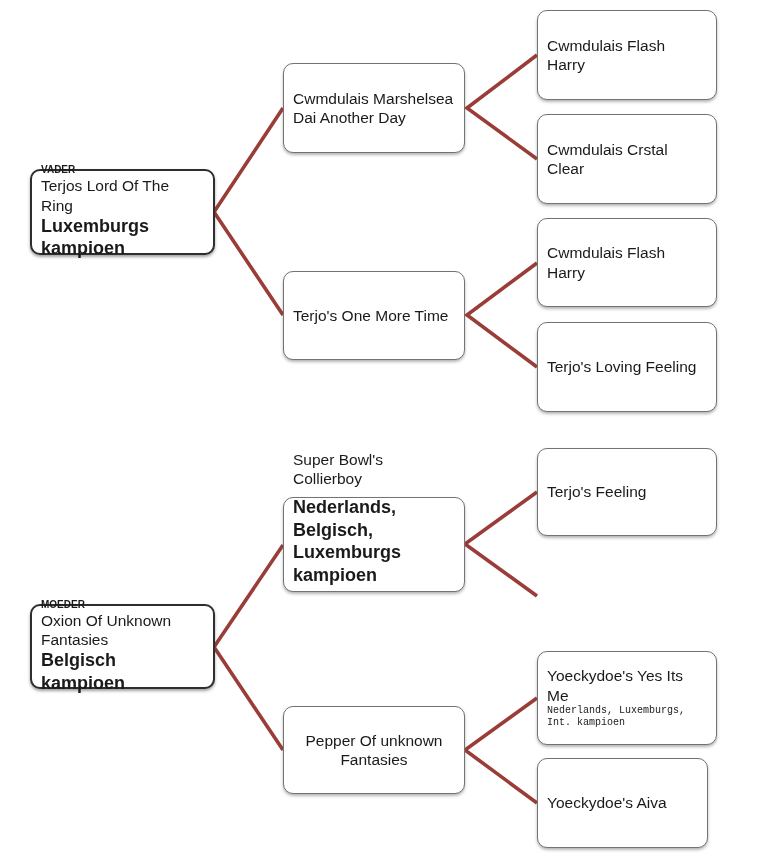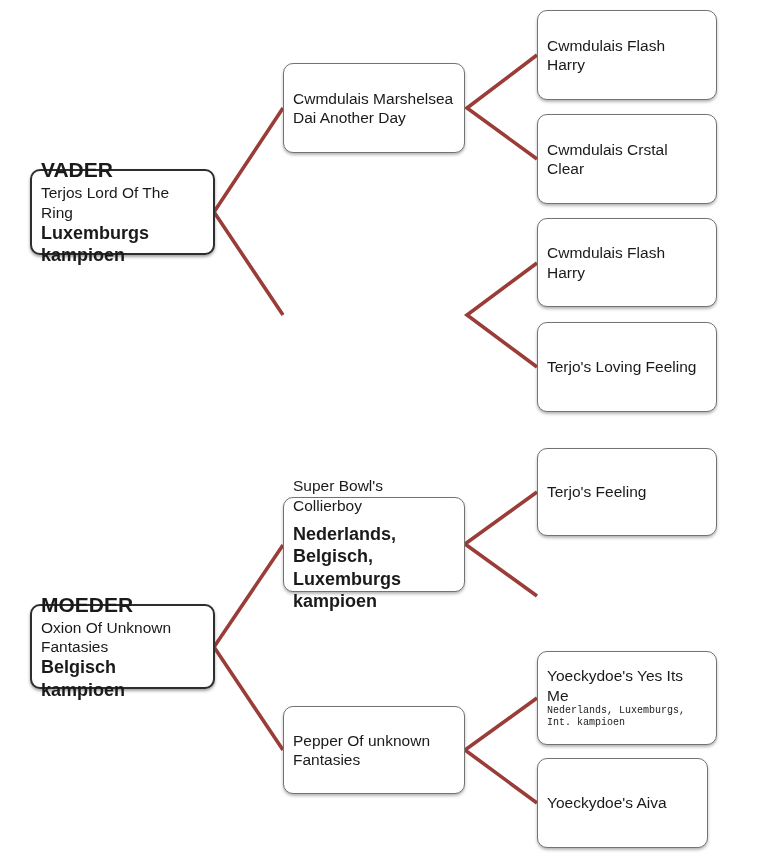--- a/index.html
+++ b/index.html
@@ -41,21 +41,21 @@
     padding: 5px 9px;
     font-size: 15.5px;
     line-height: 1.24;
   }
   .node.root {
     border: 2px solid #2e2e2e;
     box-shadow: 0 2px 3px rgba(70,70,70,0.5);
   }
   .node .label {
     font-weight: bold;
-    font-size: 21px;
+    font-size: 10px;
   }
   .node .titles-bold {
     font-weight: bold;
     font-size: 18px;
     line-height: 1.25;
   }
   .node .titles-bold.gap {
     margin-top: 8px;
   }
   .node .titles-plain {
@@ -66,22 +66,22 @@
   }
   
   #vader-box          { left: 30px;  top: 169px; width: 185px; height: 86px; }
   #father-sire        { left: 283px; top: 63px;  width: 182px; height: 90px; }
   #father-dam         { left: 283px; top: 271px; width: 182px; height: 89px; }
   #father-sire-sire   { left: 537px; top: 10px;  width: 180px; height: 90px; }
   #father-sire-dam    { left: 537px; top: 114px; width: 180px; height: 90px; }
   #father-dam-sire    { left: 537px; top: 218px; width: 180px; height: 89px; }
   #father-dam-dam     { left: 537px; top: 322px; width: 180px; height: 90px; }
   #moeder-box         { left: 30px;  top: 604px; width: 185px; height: 85px; }
-  #mother-sire        { left: 283px; top: 497px; width: 182px; height: 95px; }
-  #mother-dam         { left: 283px; top: 706px; width: 182px; height: 88px; }
+  #mother-sire        { left: 283px; top: 497px; width: 182px; height: 95px; justify-content: flex-end; }
+  #mother-dam         { left: 283px; top: 706px; width: 182px; height: 88px; text-align: center; }
   #mother-sire-sire   { left: 537px; top: 448px; width: 180px; height: 88px; }
   #mother-sire-dam    { left: 537px; top: 552px; width: 180px; height: 88px; }
   #mother-dam-sire    { left: 537px; top: 651px; width: 180px; height: 94px; }
   #mother-dam-dam     { left: 537px; top: 758px; width: 171px; height: 90px; }
 </style>
 </head>
 <body>
 
 <div id="canvas">
 
@@ -103,20 +103,23 @@
   <div class="node root" id="moeder-box">
     <div class="label">MOEDER</div>
     <div class="name">Oxion Of Unknown Fantasies</div>
     <div class="titles-bold">Belgisch kampioen</div>
   </div>
 
   <div class="node" id="father-sire">
     <div class="name">Cwmdulais Marshelsea Dai Another Day</div>
   </div>
 
+  <div class="node" id="father-dam">
+    <div class="name">Terjo's One More Time</div>
+  </div>
 
   <div class="node" id="mother-sire">
     <div class="name">Super Bowl's Collierboy</div>
     <div class="titles-bold gap">Nederlands, Belgisch, Luxemburgs kampioen</div>
   </div>
 
   <div class="node" id="mother-dam">
     <div class="name">Pepper Of unknown Fantasies</div>
   </div>
 

